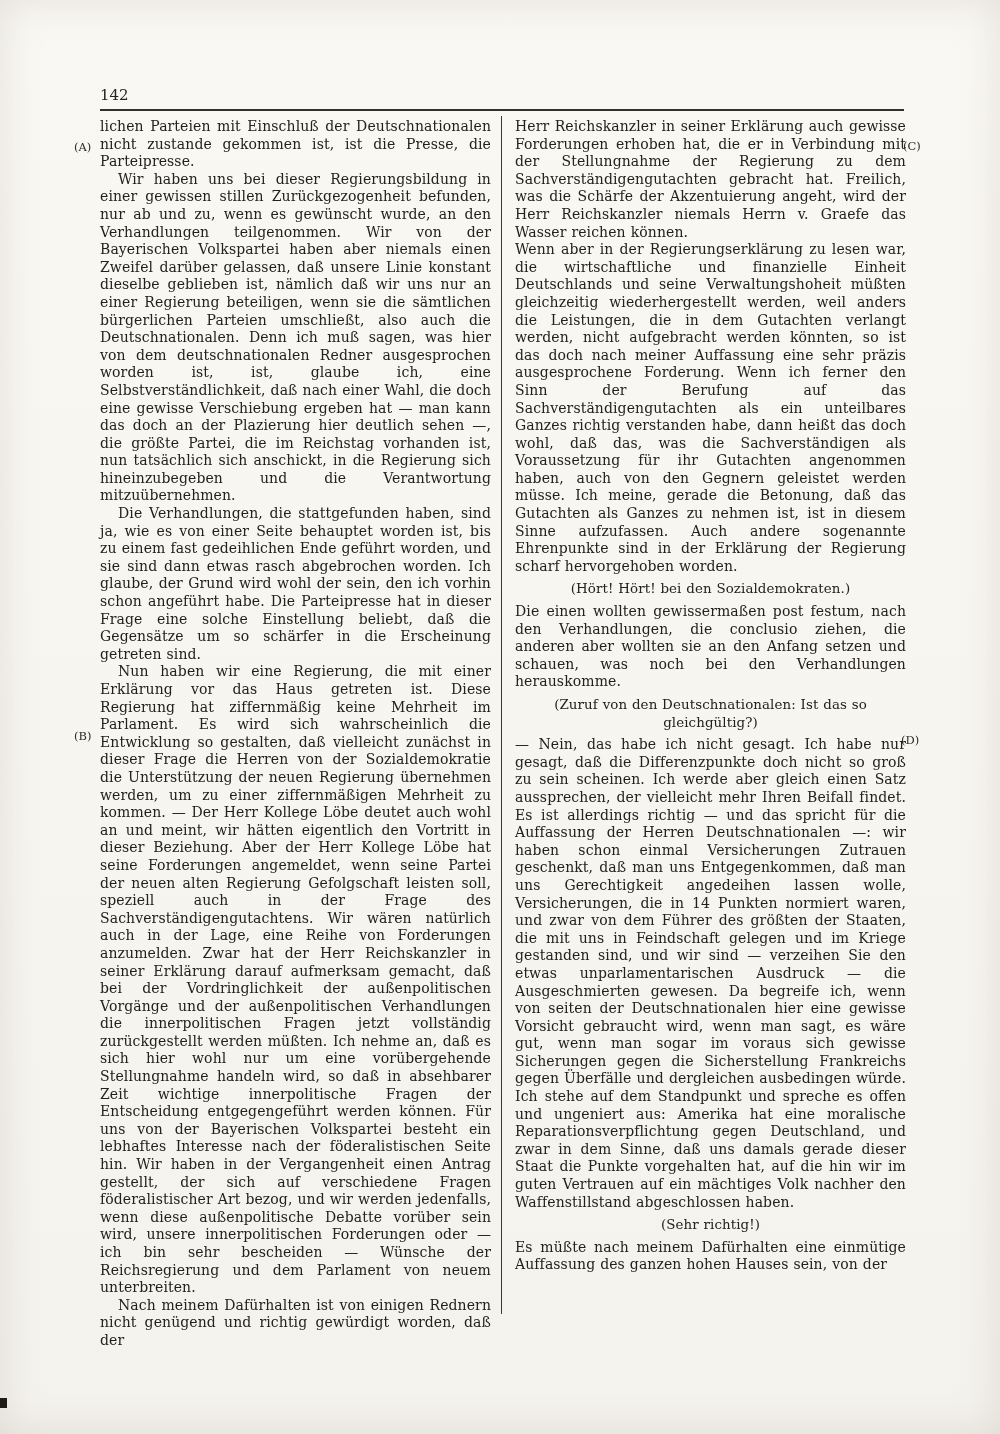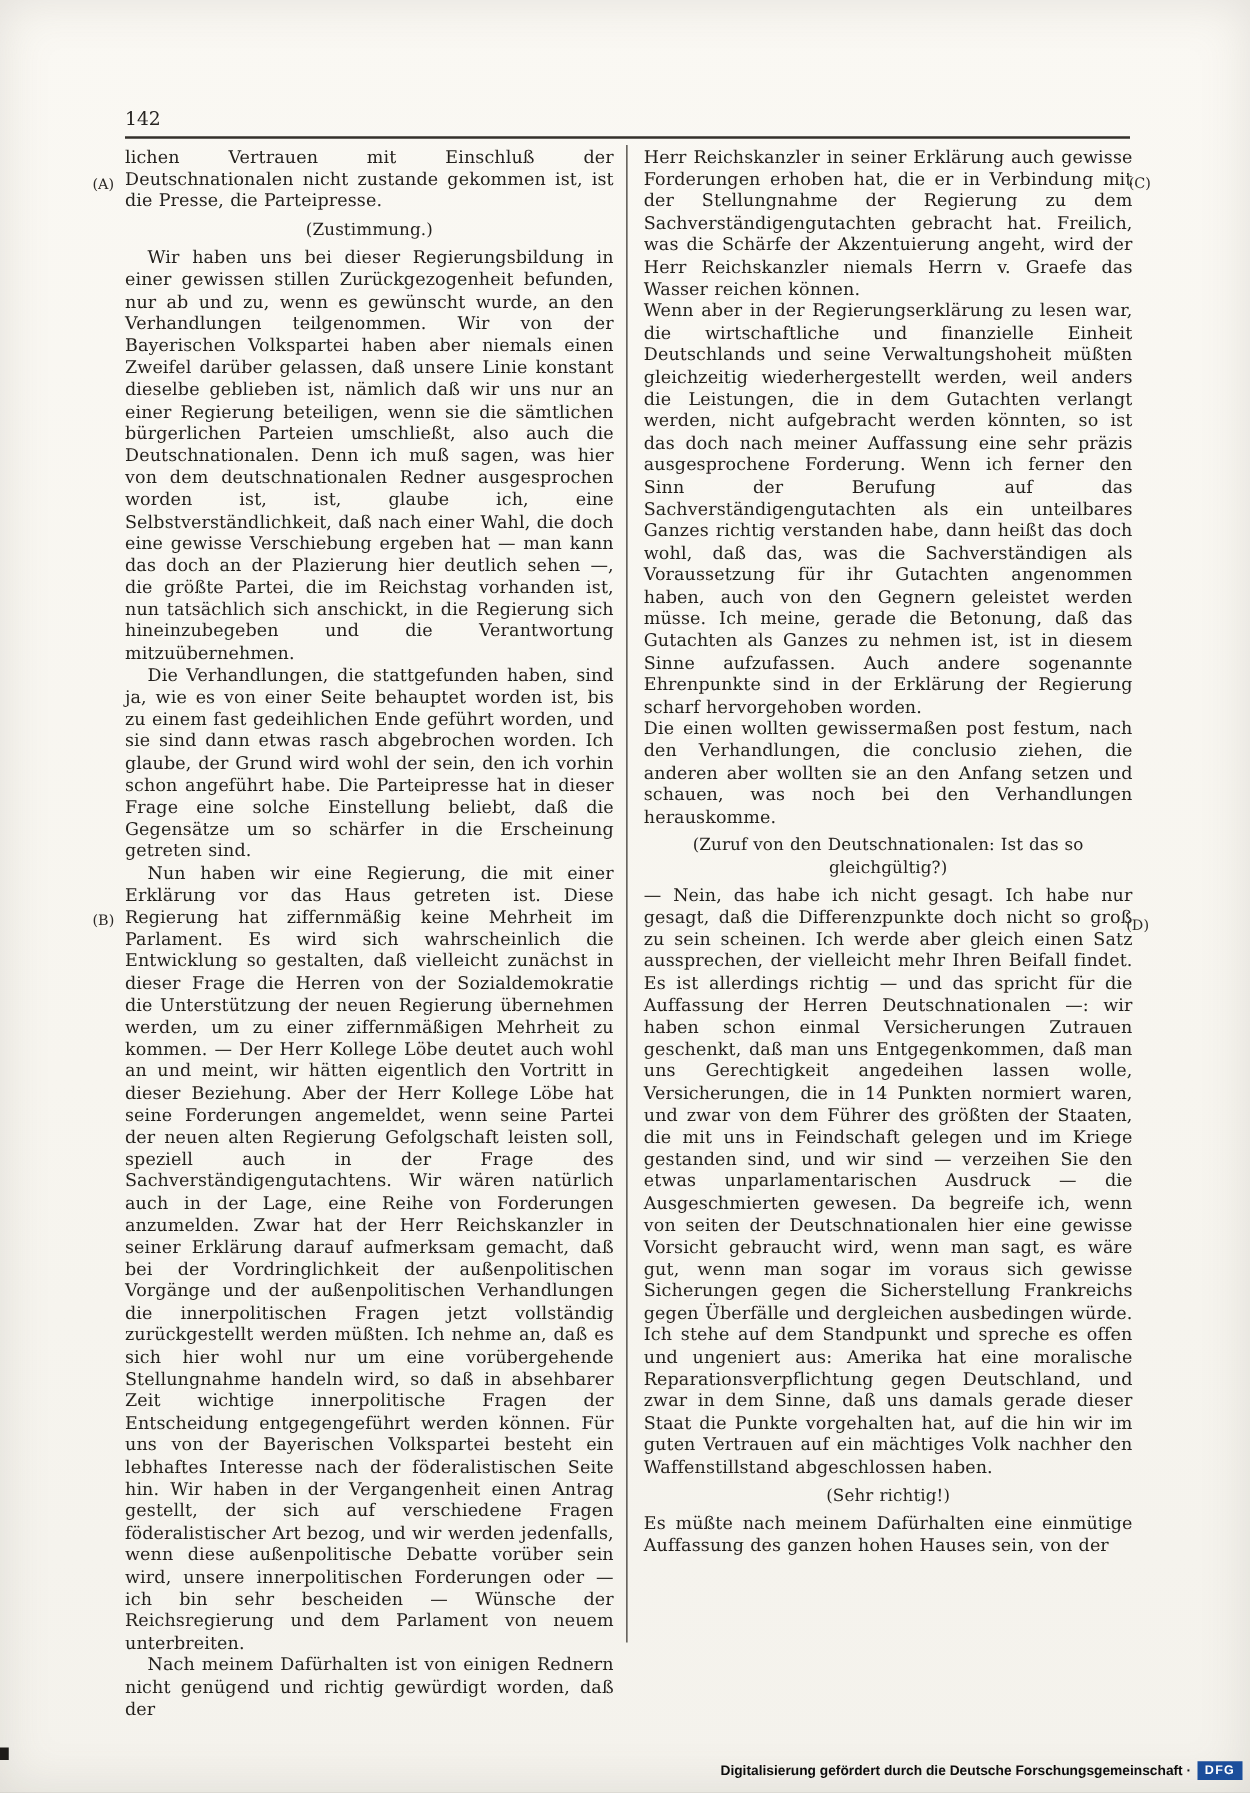--- a/index.html
+++ b/index.html
@@ -83,39 +83,35 @@
   </div>
   <div class="header-rule"></div>
 
   <span class="margin-mark mark-a">(A)</span>
   <span class="margin-mark mark-b">(B)</span>
   <span class="margin-mark mark-c">(C)</span>
   <span class="margin-mark mark-d">(D)</span>
 
   <div class="columns">
     <div class="col col-left" id="col-left">
-        <p class="para body">lichen Vertrauen mit Einschluß der Deutschnationalen nicht zustande gekommen ist, ist die Presse, die Parteipresse.</p>
-        <p class="para center">(Zustimmung.)</p>
+        <p class="para body">lichen Parteien mit Einschluß der Deutschnationalen nicht zustande gekommen ist, ist die Presse, die Parteipresse.</p>
         <p class="para body indent">Wir haben uns bei dieser Regierungsbildung in einer gewissen stillen Zurückgezogenheit befunden, nur ab und zu, wenn es gewünscht wurde, an den Verhandlungen teilgenommen. Wir von der Bayerischen Volkspartei haben aber niemals einen Zweifel darüber gelassen, daß unsere Linie konstant dieselbe geblieben ist, nämlich daß wir uns nur an einer Regierung beteiligen, wenn sie die sämtlichen bürgerlichen Parteien umschließt, also auch die Deutschnationalen. Denn ich muß sagen, was hier von dem deutschnationalen Redner ausgesprochen worden ist, ist, glaube ich, eine Selbstverständlichkeit, daß nach einer Wahl, die doch eine gewisse Verschiebung ergeben hat — man kann das doch an der Plazierung hier deutlich sehen —, die größte Partei, die im Reichstag vorhanden ist, nun tatsächlich sich anschickt, in die Regierung sich hineinzubegeben und die Verantwortung mitzuübernehmen.</p>
         <p class="para body indent">Die Verhandlungen, die stattgefunden haben, sind ja, wie es von einer Seite behauptet worden ist, bis zu einem fast gedeihlichen Ende geführt worden, und sie sind dann etwas rasch abgebrochen worden. Ich glaube, der Grund wird wohl der sein, den ich vorhin schon angeführt habe. Die Parteipresse hat in dieser Frage eine solche Einstellung beliebt, daß die Gegensätze um so schärfer in die Erscheinung getreten sind.</p>
         <p class="para body indent">Nun haben wir eine Regierung, die mit einer Erklärung vor das Haus getreten ist. Diese Regierung hat ziffernmäßig keine Mehrheit im Parlament. Es wird sich wahrscheinlich die Entwicklung so gestalten, daß vielleicht zunächst in dieser Frage die Herren von der Sozialdemokratie die Unterstützung der neuen Regierung übernehmen werden, um zu einer ziffernmäßigen Mehrheit zu kommen. — Der Herr Kollege Löbe deutet auch wohl an und meint, wir hätten eigentlich den Vortritt in dieser Beziehung. Aber der Herr Kollege Löbe hat seine Forderungen angemeldet, wenn seine Partei der neuen alten Regierung Gefolgschaft leisten soll, speziell auch in der Frage des Sachverständigengutachtens. Wir wären natürlich auch in der Lage, eine Reihe von Forderungen anzumelden. Zwar hat der Herr Reichskanzler in seiner Erklärung darauf aufmerksam gemacht, daß bei der Vordringlichkeit der außenpolitischen Vorgänge und der außenpolitischen Verhandlungen die innerpolitischen Fragen jetzt vollständig zurückgestellt werden müßten. Ich nehme an, daß es sich hier wohl nur um eine vorübergehende Stellungnahme handeln wird, so daß in absehbarer Zeit wichtige innerpolitische Fragen der Entscheidung entgegengeführt werden können. Für uns von der Bayerischen Volkspartei besteht ein lebhaftes Interesse nach der föderalistischen Seite hin. Wir haben in der Vergangenheit einen Antrag gestellt, der sich auf verschiedene Fragen föderalistischer Art bezog, und wir werden jedenfalls, wenn diese außenpolitische Debatte vorüber sein wird, unsere innerpolitischen Forderungen oder — ich bin sehr bescheiden — Wünsche der Reichsregierung und dem Parlament von neuem unterbreiten.</p>
         <p class="para body indent">Nach meinem Dafürhalten ist von einigen Rednern nicht genügend und richtig gewürdigt worden, daß der</p>
       </div>
     <div class="col" id="col-right">
         <p class="para body">Herr Reichskanzler in seiner Erklärung auch gewisse Forderungen erhoben hat, die er in Verbindung mit der Stellungnahme der Regierung zu dem Sachverständigengutachten gebracht hat. Freilich, was die Schärfe der Akzentuierung angeht, wird der Herr Reichskanzler niemals Herrn v. Graefe das Wasser reichen können.</p>
         <p class="para body">Wenn aber in der Regierungserklärung zu lesen war, die wirtschaftliche und finanzielle Einheit Deutschlands und seine Verwaltungshoheit müßten gleichzeitig wiederhergestellt werden, weil anders die Leistungen, die in dem Gutachten verlangt werden, nicht aufgebracht werden könnten, so ist das doch nach meiner Auffassung eine sehr präzis ausgesprochene Forderung. Wenn ich ferner den Sinn der Berufung auf das Sachverständigengutachten als ein unteilbares Ganzes richtig verstanden habe, dann heißt das doch wohl, daß das, was die Sachverständigen als Voraussetzung für ihr Gutachten angenommen haben, auch von den Gegnern geleistet werden müsse. Ich meine, gerade die Betonung, daß das Gutachten als Ganzes zu nehmen ist, ist in diesem Sinne aufzufassen. Auch andere sogenannte Ehrenpunkte sind in der Erklärung der Regierung scharf hervorgehoben worden.</p>
+        <p class="para center">(Hört! Hört! bei den Sozialdemokraten.)</p>
         <p class="para body">Die einen wollten gewissermaßen post festum, nach den Verhandlungen, die conclusio ziehen, die anderen aber wollten sie an den Anfang setzen und schauen, was noch bei den Verhandlungen herauskomme.</p>
         <p class="para center">(Zuruf von den Deutschnationalen: Ist das so gleichgültig?)</p>
         <p class="para body">— Nein, das habe ich nicht gesagt. Ich habe nur gesagt, daß die Differenzpunkte doch nicht so groß zu sein scheinen. Ich werde aber gleich einen Satz aussprechen, der vielleicht mehr Ihren Beifall findet. Es ist allerdings richtig — und das spricht für die Auffassung der Herren Deutschnationalen —: wir haben schon einmal Versicherungen Zutrauen geschenkt, daß man uns Entgegenkommen, daß man uns Gerechtigkeit angedeihen lassen wolle, Versicherungen, die in 14 Punkten normiert waren, und zwar von dem Führer des größten der Staaten, die mit uns in Feindschaft gelegen und im Kriege gestanden sind, und wir sind — verzeihen Sie den etwas unparlamentarischen Ausdruck — die Ausgeschmierten gewesen. Da begreife ich, wenn von seiten der Deutschnationalen hier eine gewisse Vorsicht gebraucht wird, wenn man sagt, es wäre gut, wenn man sogar im voraus sich gewisse Sicherungen gegen die Sicherstellung Frankreichs gegen Überfälle und dergleichen ausbedingen würde. Ich stehe auf dem Standpunkt und spreche es offen und ungeniert aus: Amerika hat eine moralische Reparationsverpflichtung gegen Deutschland, und zwar in dem Sinne, daß uns damals gerade dieser Staat die Punkte vorgehalten hat, auf die hin wir im guten Vertrauen auf ein mächtiges Volk nachher den Waffenstillstand abgeschlossen haben.</p>
         <p class="para center">(Sehr richtig!)</p>
         <p class="para body">Es müßte nach meinem Dafürhalten eine einmütige Auffassung des ganzen hohen Hauses sein, von der</p>
       </div>
   </div>
   <div class="divider"></div>
 
   <div class="speck"></div>
 
-  <div class="footer">
-    <span>Digitalisierung gefördert durch die Deutsche Forschungsgemeinschaft ·</span>
-    <span class="dfg-logo">DFG</span>
-  </div>
 
 </div>
 
 </body></html>

